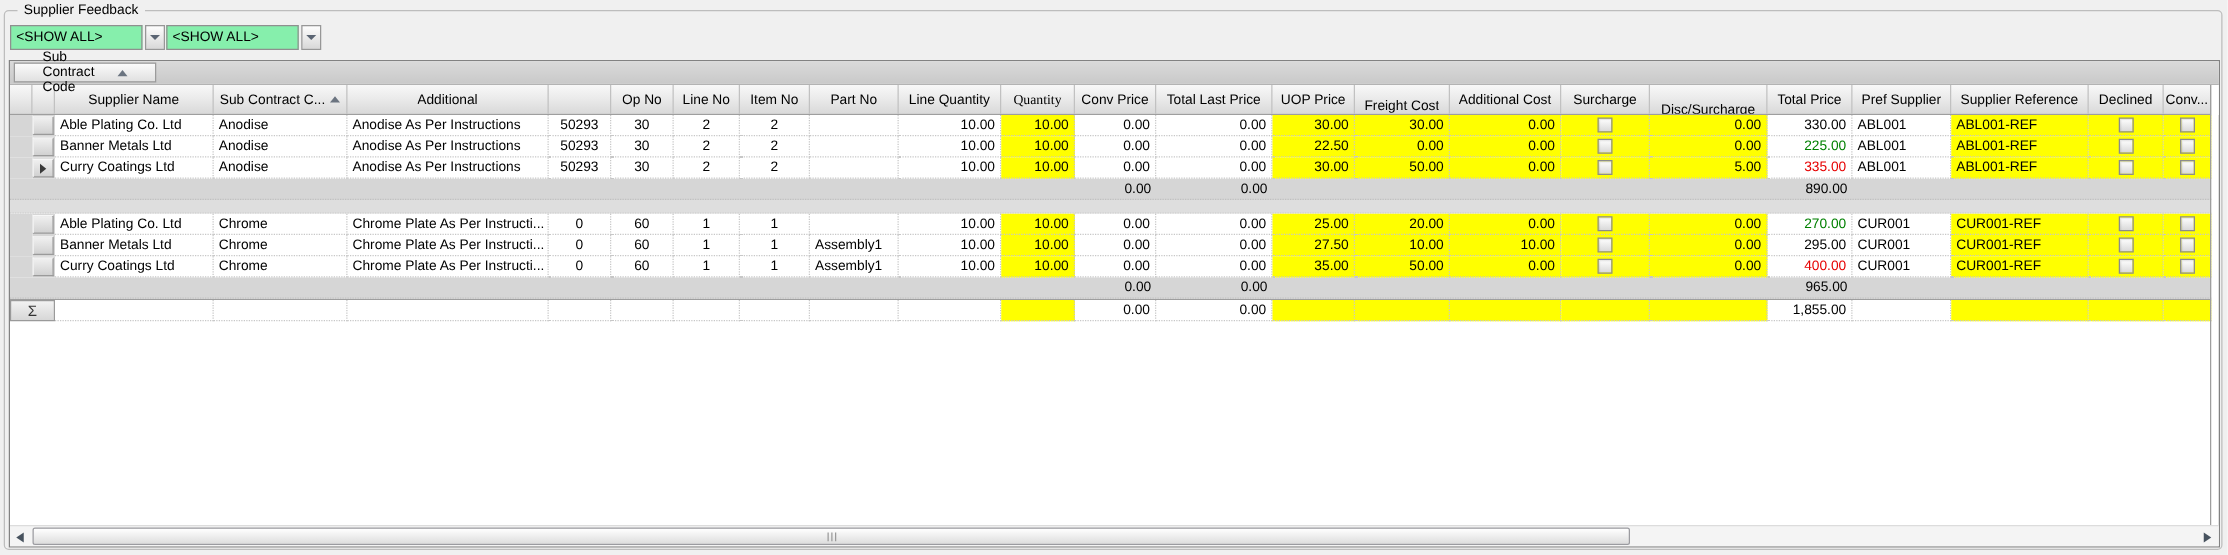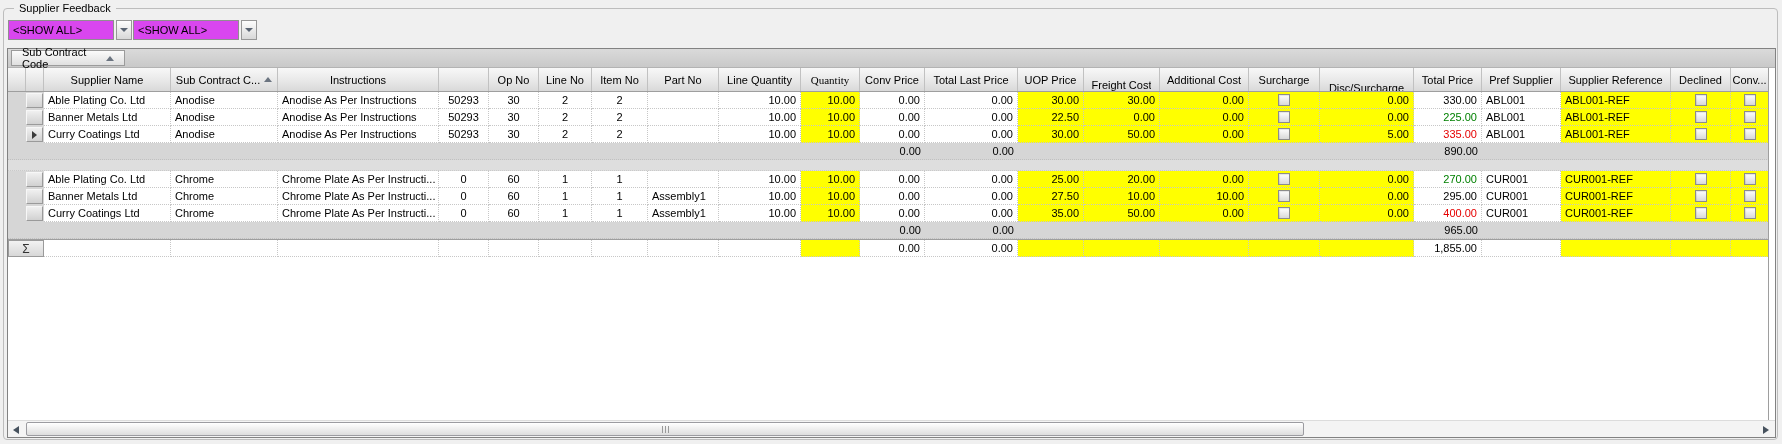--- a/index.html
+++ b/index.html
@@ -7,36 +7,36 @@
   body { font-family:"Liberation Sans", sans-serif; font-size:11px; color:#000; background:#f0f0f0; }
   #canvas { position:relative; width:1782px; height:444px; background:#f0f0f0; }
 
   
   .frame { position:absolute; left:3px; top:8px; width:1775px; height:432px;
            border:1px solid #bdbdbd; border-radius:4px; }
   .frame-title { position:absolute; left:14px; top:2px; background:#f0f0f0; padding:0 5px; z-index:2; }
 
   
   .combo { position:absolute; top:20px; height:20px; }
-  .combo-text { position:absolute; left:0; top:0; width:106px; height:20px; background:#d946ef;
+  .combo-text { position:absolute; left:0; top:0; width:106px; height:20px; background:#86efac;
                 border:1px solid #8f8f8f; line-height:18px; padding-left:4px; white-space:nowrap; }
   .combo-btn { position:absolute; left:108px; top:0; width:16px; height:20px;
                background:linear-gradient(#fdfdfd,#d8d8d8); border:1px solid #979797;
                display:flex; align-items:center; justify-content:center; }
   .arr-down { width:0; height:0; border-left:4px solid transparent; border-right:4px solid transparent;
               border-top:4px solid #5a6472; }
 
   
   #grid { position:absolute; left:7px; top:48px; width:1769px; height:390px;
           background:#fff; border:1px solid #828282; }
   #groupbar { position:relative; height:19px; background:linear-gradient(#dadada,#c9c9c9);
               border-bottom:1px solid #b3b3b3; }
   .group-btn { position:absolute; left:3px; top:1px; width:114px; height:16px;
                background:linear-gradient(#fbfbfb,#e0e0e0); border:1px solid #9b9b9b;
-               display:flex; align-items:center; justify-content:space-between; padding:0 10px; }
+               display:flex; align-items:center; justify-content:space-between; padding:0 22px; }
   .arr-up { width:0; height:0; border-left:4px solid transparent; border-right:4px solid transparent;
             border-bottom:5px solid #6b7480; }
 
   #header-strip { height:24px; background:#fff; }
   #header-row { display:flex; width:1761px; height:24px;
                 background:linear-gradient(#f8f8f8 0%,#e8e8e8 55%,#d9d9d9 100%);
                 border-bottom:1px solid #9e9e9e; }
   .hcell { display:flex; align-items:center; justify-content:center; gap:4px;
            border-right:1px solid #c1c1c1; overflow:hidden; white-space:nowrap; }
 
@@ -118,21 +118,21 @@
           <div class="hcell" style="width: 18px;"></div>
           <div class="hcell" style="width: 18px;"></div>
           <div class="hcell" style="width: 127px;">
             <div style="overflow: hidden; white-space: nowrap;">Supplier Name</div>
           </div>
           <div class="hcell" style="width: 107px;">
             <div style="overflow: hidden; white-space: nowrap;">Sub Contract C...</div>
             <div class="arr-up"></div>
           </div>
           <div class="hcell" style="width: 161px;">
-            <div style="overflow: hidden; white-space: nowrap;">Instructions</div>
+            <div style="overflow: hidden; white-space: nowrap;">Additional</div>
           </div>
           <div class="hcell" style="width: 50px;">
             <div style="overflow: hidden; white-space: nowrap; margin-top: 48px;">WONo</div>
           </div>
           <div class="hcell" style="width: 50px;">
             <div style="overflow: hidden; white-space: nowrap;">Op No</div>
           </div>
           <div class="hcell" style="width: 53px;">
             <div style="overflow: hidden; white-space: nowrap;">Line No</div>
           </div>

